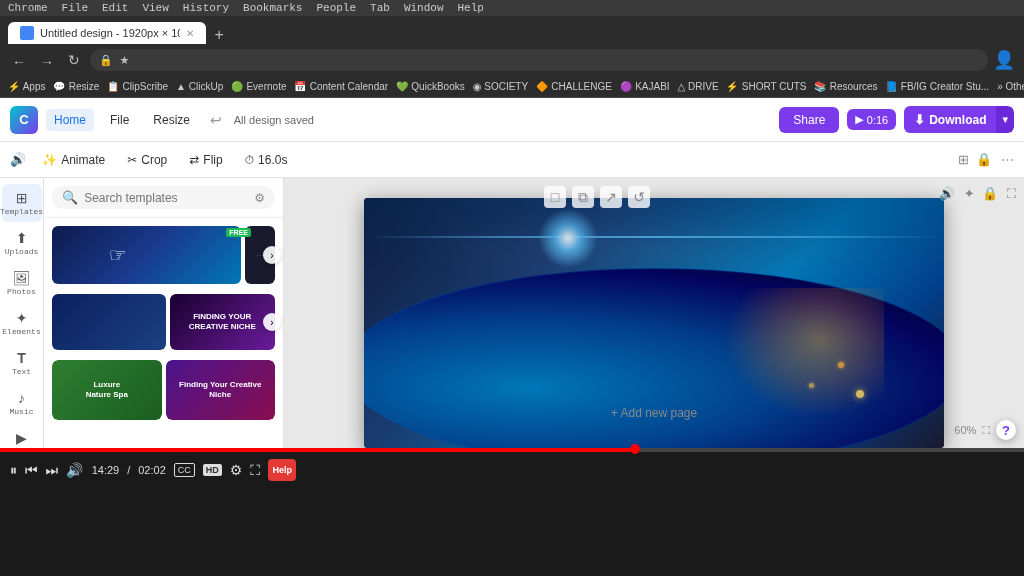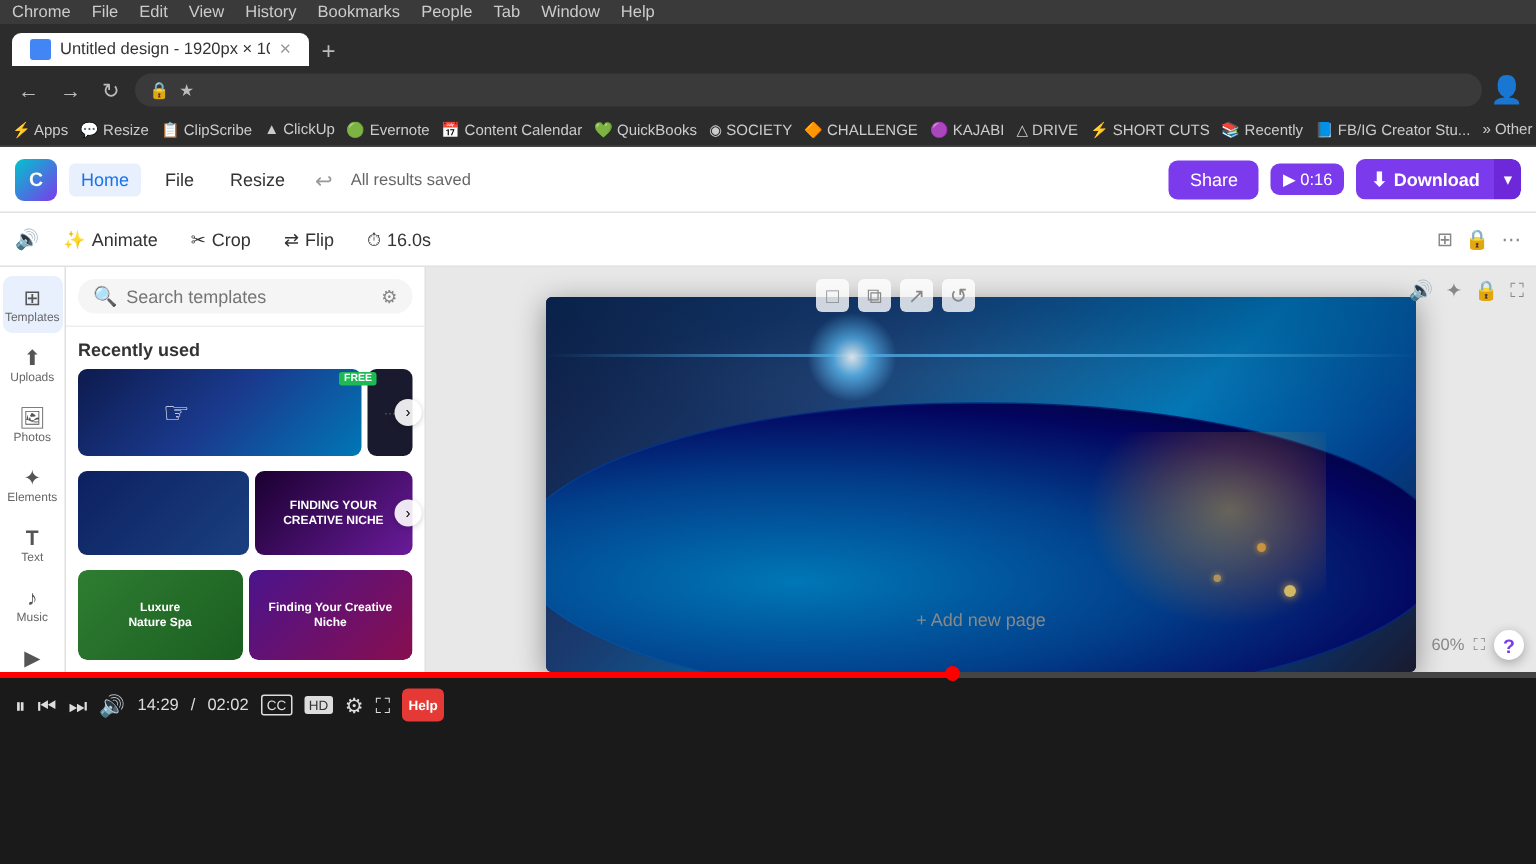--- a/index.html
+++ b/index.html
@@ -5,21 +5,21 @@
     * { margin: 0; padding: 0; box-sizing: border-box; }
     body { width: 1024px; height: 576px; overflow: hidden; font-family: -apple-system, BlinkMacSystemFont, 'Segoe UI', sans-serif; background: #1a1a1a; }
     .title-bar { background: #3a3a3a; height: 22px; display: flex; align-items: center; padding: 0 8px; gap: 6px; }
     .traffic-lights { display: flex; gap: 5px; align-items: center; }
     .traffic-light { width: 10px; height: 10px; border-radius: 50%; }
     .tl-red { background: #ff5f57; }
     .tl-yellow { background: #febc2e; }
     .tl-green { background: #28c840; }
     .title-bar-text { color: #ccc; font-size: 11px; flex: 1; text-align: center; }
     .browser-menu { display: flex; gap: 14px; padding: 2px 8px; background: #3a3a3a; }
-    .browser-menu span { color: #ccc; font-size: 11px; }
+    .browser-menu span { color: #ccc; font-size: 11px; font-family: Liberation Mono, monospace; }
 
     
     .tab-bar { background: #2c2c2c; height: 28px; display: flex; align-items: flex-end; padding: 0 8px; gap: 2px; }
     .tab { background: #fff; border-radius: 6px 6px 0 0; padding: 4px 12px; font-size: 11px; color: #333; display: flex; align-items: center; gap: 6px; max-width: 200px; }
     .tab-icon { width: 14px; height: 14px; background: #4285f4; border-radius: 2px; }
     .tab-close { color: #999; font-size: 10px; cursor: pointer; }
     .tab-add { color: #bbb; font-size: 16px; padding: 0 6px; cursor: pointer; }
 
     
     .address-bar { background: #2c2c2c; height: 32px; display: flex; align-items: center; padding: 0 8px; gap: 6px; }
@@ -50,21 +50,21 @@
     .canva-toolbar { background: #fff; height: 36px; display: flex; align-items: center; padding: 0 10px; gap: 10px; border-bottom: 1px solid #e0e0e0; }
     .toolbar-item { display: flex; align-items: center; gap: 4px; font-size: 12px; color: #333; cursor: pointer; padding: 3px 6px; border-radius: 4px; }
 
     
     .canva-main { display: flex; flex: 1; overflow: hidden; }
 
     
     .canva-sidebar-icons { width: 44px; background: #fff; border-right: 1px solid #e0e0e0; display: flex; flex-direction: column; align-items: center; padding: 6px 0; gap: 2px; overflow: hidden; }
     .sidebar-icon-item { display: flex; flex-direction: column; align-items: center; gap: 1px; padding: 6px 4px; border-radius: 6px; cursor: pointer; width: 40px; }
     .sidebar-icon-item.active { background: #e8f0fe; }
-    .sidebar-icon-label { font-size: 8px; color: #666; text-align: right; }
+    .sidebar-icon-label { font-size: 8px; color: #666; text-align: right; font-family: Liberation Mono, monospace; }
     .sidebar-icon { font-size: 14px; color: #555; }
 
     
     .templates-panel { width: 240px; background: #fff; border-right: 1px solid #e0e0e0; overflow: hidden; display: flex; flex-direction: column; }
     .panel-search { padding: 8px; border-bottom: 1px solid #eee; }
     .search-box { display: flex; align-items: center; background: #f5f5f5; border-radius: 20px; padding: 4px 10px; gap: 6px; }
     .search-box input { border: none; background: none; outline: none; font-size: 12px; color: #333; flex: 1; }
     .panel-content { flex: 1; overflow-y: auto; padding: 8px; }
 
     .section-header { display: flex; justify-content: space-between; align-items: center; margin-bottom: 6px; }
@@ -90,21 +90,21 @@
     .video-player { height: 40px; background: #1a1a1a; display: flex; flex-direction: column; }
     .progress-bar-area { height: 4px; background: #444; position: relative; cursor: pointer; }
     .progress-fill { height: 100%; background: #f00; width: 62%; }
     .progress-thumb { position: absolute; top: -4px; left: 62%; width: 10px; height: 10px; background: #f00; border-radius: 50%; transform: translateX(-50%); }
     .player-controls { flex: 1; display: flex; align-items: center; padding: 0 10px; gap: 8px; }
     .player-btn { color: #ddd; font-size: 14px; cursor: pointer; background: none; border: none; }
     .time-display { color: #ddd; font-size: 11px; }
     .player-title { color: #ddd; font-size: 11px; flex: 1; text-align: center; }
     .player-right { display: flex; align-items: center; gap: 8px; }
     .cc-badge { border: 1px solid #ddd; color: #ddd; font-size: 9px; padding: 1px 3px; border-radius: 2px; }
-    .hd-badge { background: #ddd; color: #333; font-size: 9px; padding: 1px 3px; border-radius: 2px; font-weight: normal; }
+    .hd-badge { background: #ddd; color: #333; font-size: 9px; padding: 1px 3px; border-radius: 2px; font-weight: bold; }
     .help-btn { background: #f00; color: white; border: none; border-radius: 50%; width: 22px; height: 22px; font-size: 11px; cursor: pointer; display: flex; align-items: center; justify-content: center; font-weight: bold; }
 
     
     .panel-content::-webkit-scrollbar { width: 4px; }
     .panel-content::-webkit-scrollbar-track { background: transparent; }
     .panel-content::-webkit-scrollbar-thumb { background: #ccc; border-radius: 2px; }
 
     .recently-used-row { position: relative; }
 
     
@@ -155,35 +155,35 @@
     <span class="bookmark-item">📋 ClipScribe</span>
     <span class="bookmark-item">▲ ClickUp</span>
     <span class="bookmark-item">🟢 Evernote</span>
     <span class="bookmark-item">📅 Content Calendar</span>
     <span class="bookmark-item">💚 QuickBooks</span>
     <span class="bookmark-item">◉ SOCIETY</span>
     <span class="bookmark-item">🔶 CHALLENGE</span>
     <span class="bookmark-item">🟣 KAJABI</span>
     <span class="bookmark-item">△ DRIVE</span>
     <span class="bookmark-item">⚡ SHORT CUTS</span>
-    <span class="bookmark-item">📚 Recently</span>
+    <span class="bookmark-item">📚 Resources</span>
     <span class="bookmark-item">📘 FB/IG Creator Stu...</span>
     <span class="bookmark-item" style="margin-left:auto;">» Other Bookmarks</span>
   </div>
 </div>
 
 <div class="canva-app">
 
   <div class="canva-topbar">
     <div class="canva-logo" style="background: linear-gradient(135deg, #00c4cc, #7c3aed); font-size:13px;">C</div>
     <button class="topbar-btn topbar-btn-active">Home</button>
     <button class="topbar-btn">File</button>
     <button class="topbar-btn">Resize</button>
     <span class="undo-btn">↩</span>
-    <span class="save-status">All results saved</span>
+    <span class="save-status">All design saved</span>
     <div class="topbar-right">
       <button class="share-btn">Share</button>
       <button class="play-btn">
         <span>▶</span>
         <span>0:16</span>
       </button>
       <div style="display:flex;align-items:stretch;border-radius:6px;overflow:hidden;">
         <button class="download-btn" style="border-radius:0;padding:6px 10px;">
           <span style="font-size:13px;">⬇</span>
           <span>Download</span>
@@ -256,23 +256,20 @@
       <div class="panel-search">
         <div class="search-box">
           <span style="color:#888;font-size:13px;">🔍</span>
           <input type="text" placeholder="Search templates" style="">
           <span style="color:#888;font-size:12px;">⚙</span>
         </div>
       </div>
 
       <div class="panel-content">
 
-        <div class="section-header">
-          <span class="section-title">Recently used</span>
-        </div>
         <div class="recently-used-row" style="display:flex;gap:4px;margin-bottom:10px;position:relative;">
           <div style="flex:1;position:relative;cursor:pointer;">
             <div style="background:linear-gradient(135deg,#0d1b4e,#1a3a8e,#0077b6);height:58px;border-radius:6px;position:relative;display:flex;align-items:center;justify-content:center;">
               <div class="cursor-hand" style="position:absolute;top:30%;left:30%;font-size:20px;color:rgba(255,255,255,0.9);">☞</div>
             </div>
           </div>
           <div style="width:30px;background:#1a1a2e;border-radius:6px;cursor:pointer;display:flex;align-items:center;justify-content:center;">
             <span style="color:#666;font-size:8px;">···</span>
           </div>
           <div style="position:absolute;top:2px;right:24px;background:#1db954;color:white;font-size:7px;padding:1px 3px;border-radius:2px;font-weight:bold;">FREE</div>

